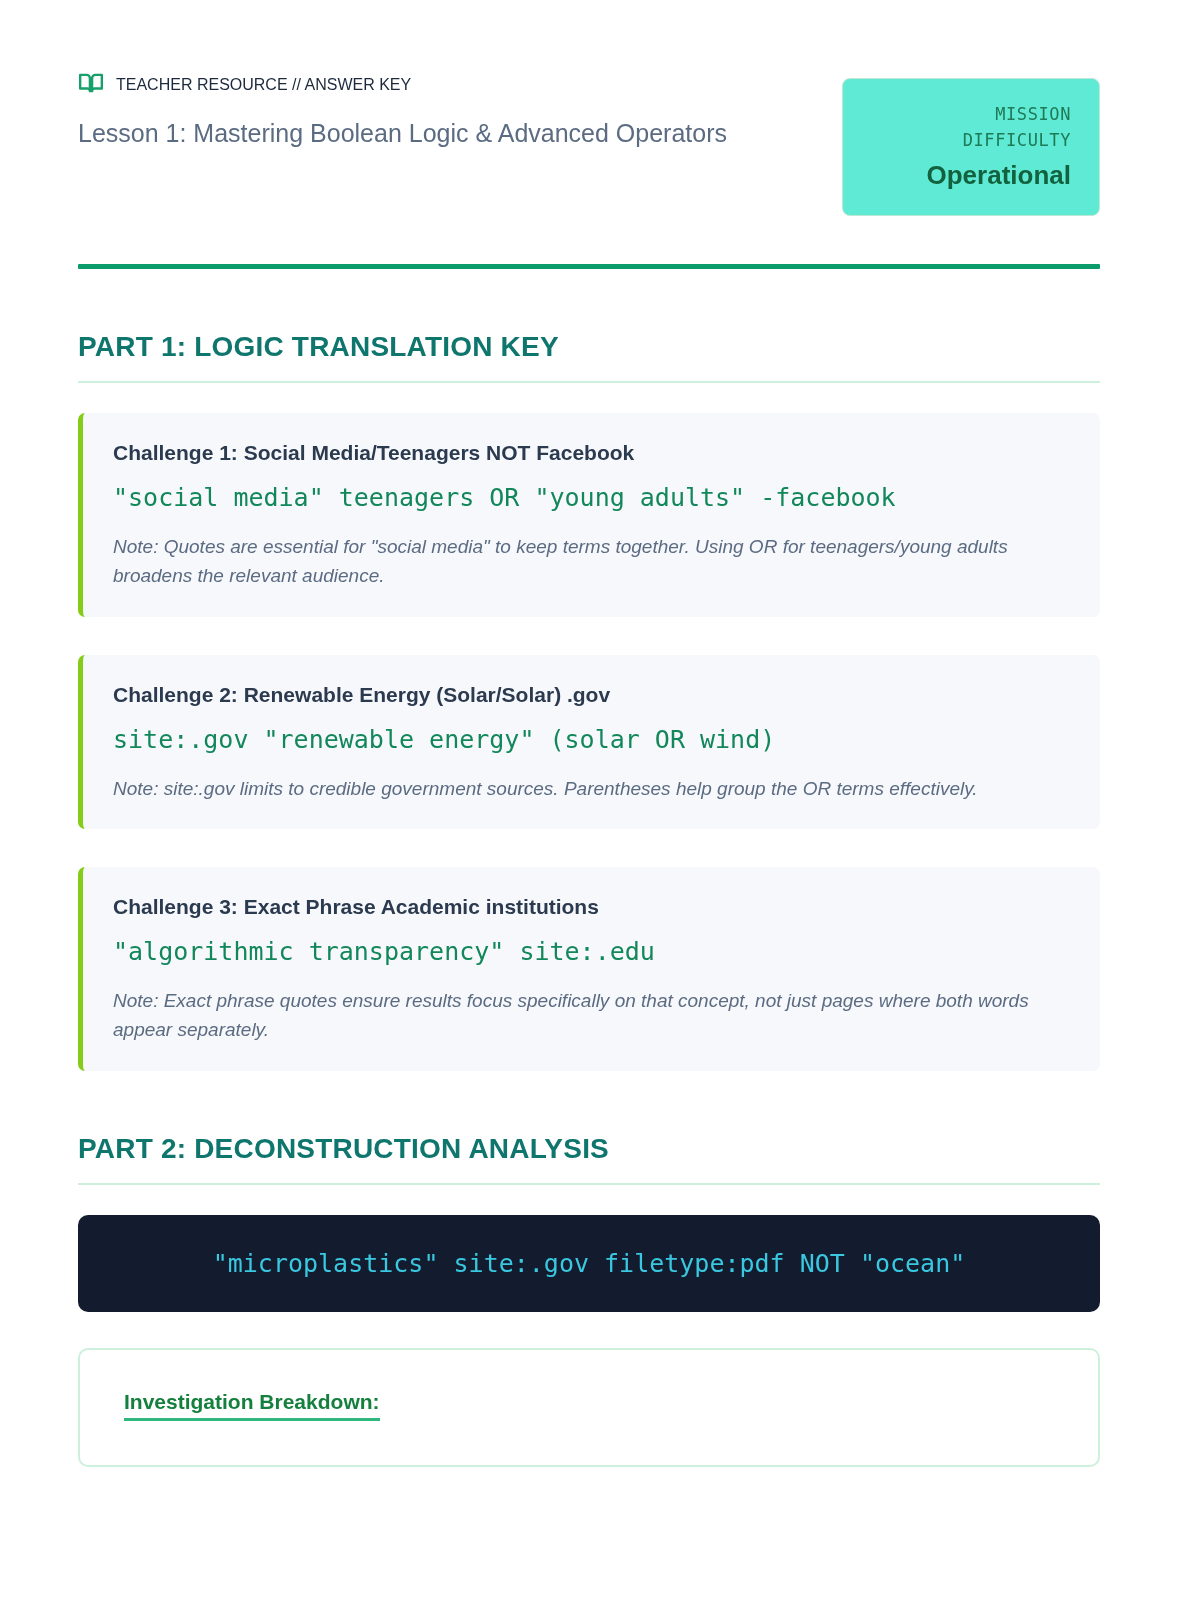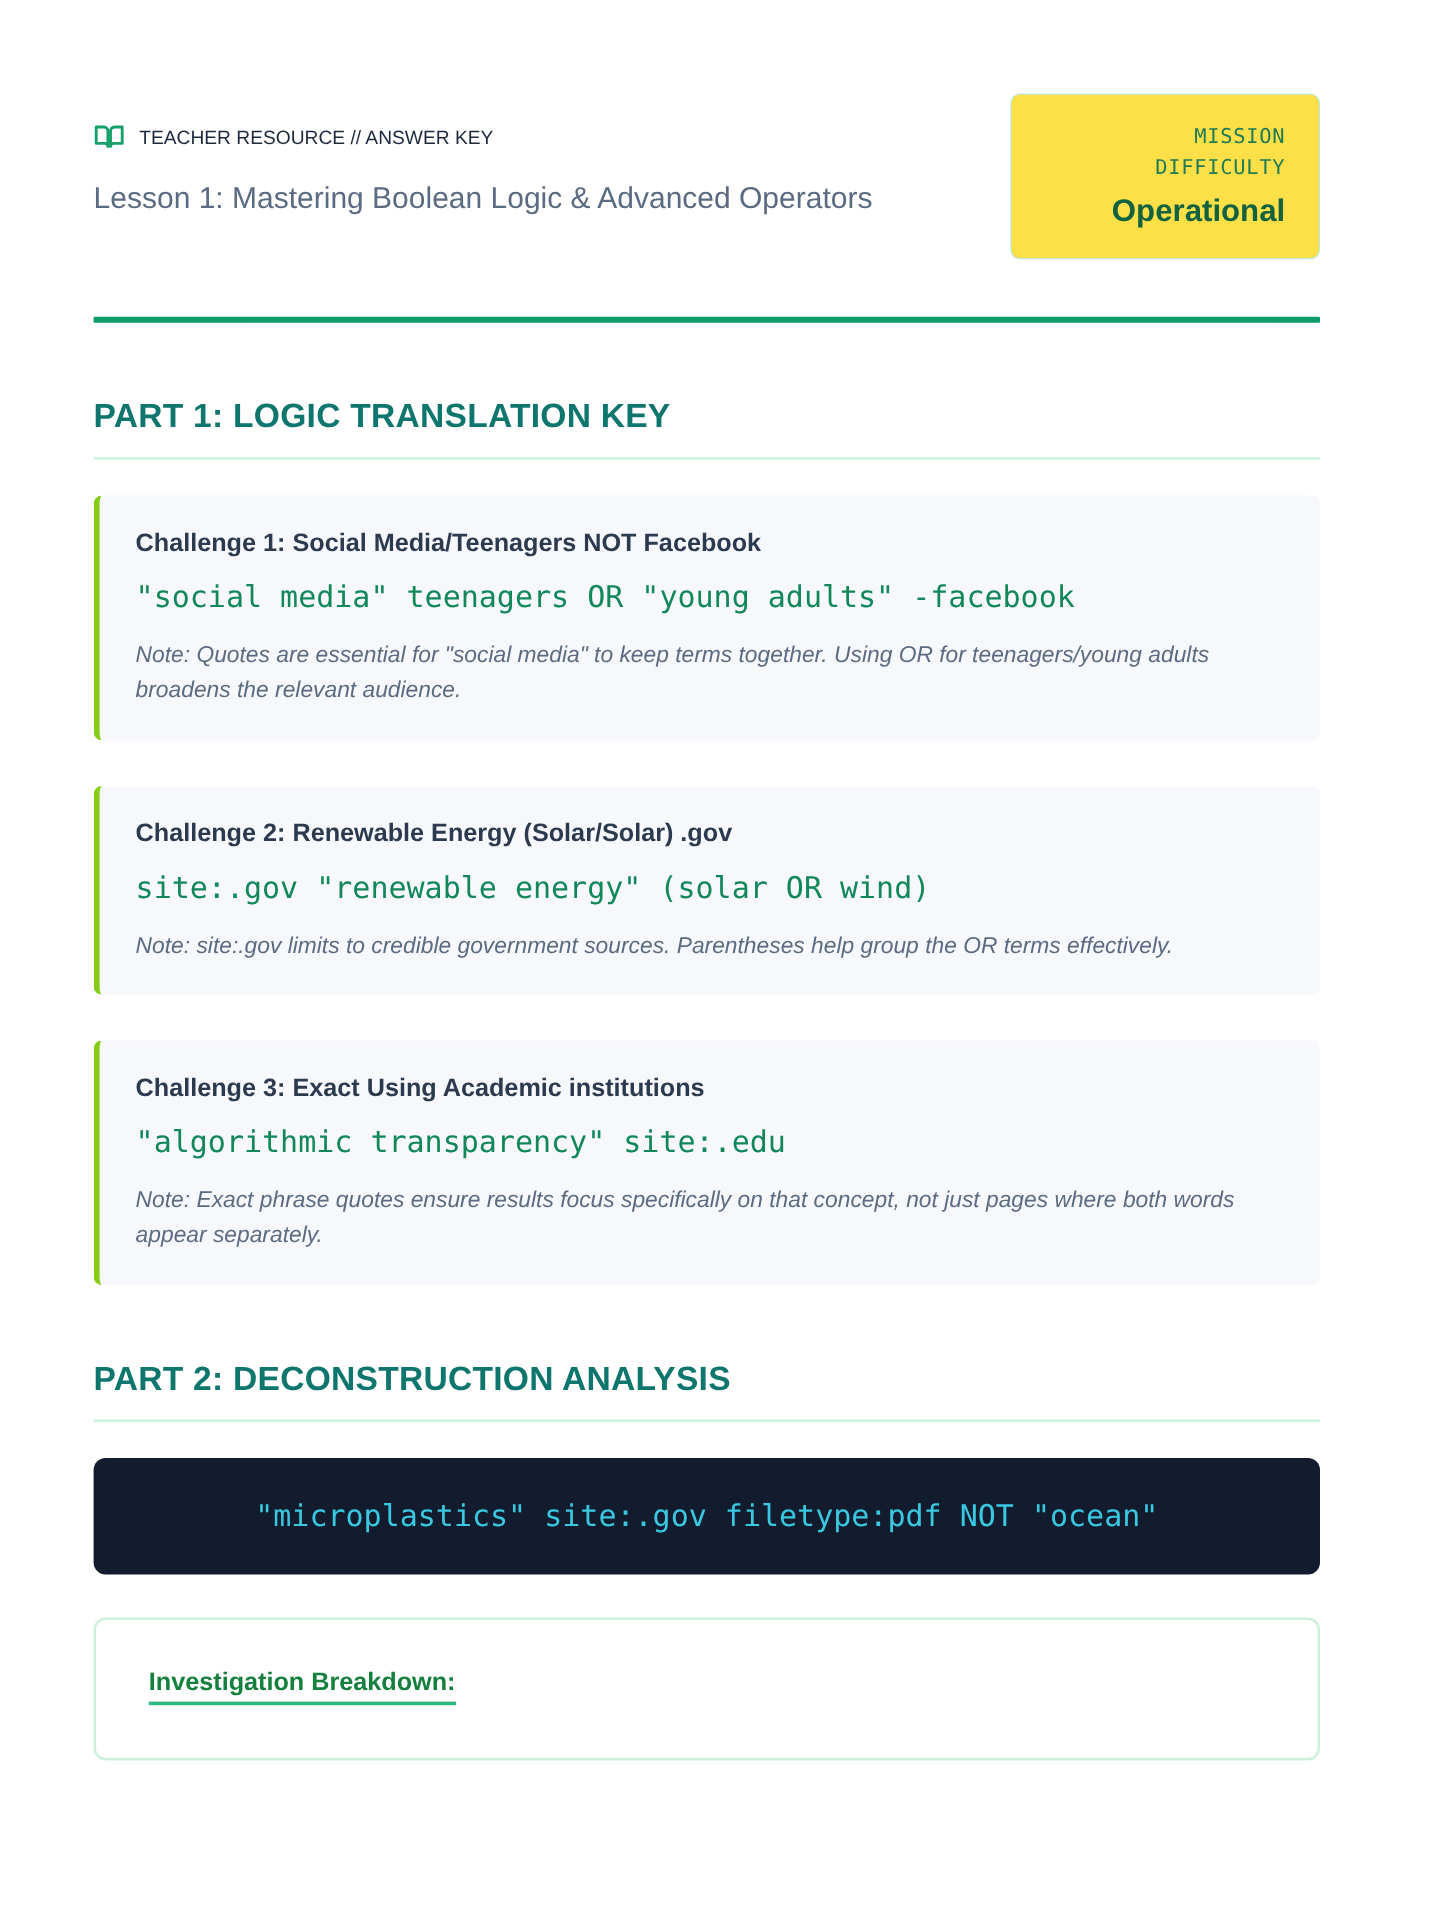--- a/index.html
+++ b/index.html
@@ -18,21 +18,21 @@
     width: 1200px;
     min-height: 1600px;
     box-sizing: border-box;
     padding: 70px 100px 0 78px;
     overflow: hidden;
   }
 
   
   .header {
     display: flex;
-    align-items: center;
+    align-items: flex-start;
     justify-content: space-between;
     gap: 40px;
   }
   .header-left { flex: 1 1 auto; max-width: 700px; }
 
   .eyebrow {
     display: flex;
     align-items: center;
     gap: 12px;
     margin-bottom: 14px;
@@ -52,21 +52,21 @@
     line-height: 1.55;
     color: #5b6b82;
     margin: 0;
     font-weight: normal;
   }
 
   .badge {
     flex: 0 0 auto;
     width: 258px;
     box-sizing: border-box;
-    background: #fde047;
+    background: #5eead4;
     border: 1px solid #bfe8d2;
     border-radius: 8px;
     padding: 22px 28px 24px 28px;
     text-align: right;
     margin-top: 8px;
   }
   .badge-label {
     font-family: "DejaVu Sans Mono", "Liberation Mono", monospace;
     font-size: 17px;
     line-height: 1.55;
@@ -206,21 +206,21 @@
       <p class="card-note">Note: Quotes are essential for "social media" to keep terms together. Using OR for teenagers/young adults broadens the relevant audience.</p>
     </div>
 
     <div class="card">
       <div class="card-title">Challenge 2: Renewable Energy (Solar/Solar) .gov</div>
       <div class="card-query">site:.gov "renewable energy" (solar OR wind)</div>
       <p class="card-note">Note: site:.gov limits to credible government sources. Parentheses help group the OR terms effectively.</p>
     </div>
 
     <div class="card">
-      <div class="card-title">Challenge 3: Exact Using Academic institutions</div>
+      <div class="card-title">Challenge 3: Exact Phrase Academic institutions</div>
       <div class="card-query">"algorithmic transparency" site:.edu</div>
       <p class="card-note">Note: Exact phrase quotes ensure results focus specifically on that concept, not just pages where both words appear separately.</p>
     </div>
   </div>
 
   <div class="section">
     <h2 class="section-title">PART 2: DECONSTRUCTION ANALYSIS</h2>
     <div class="section-underline"></div>
 
     <div class="code-block">

